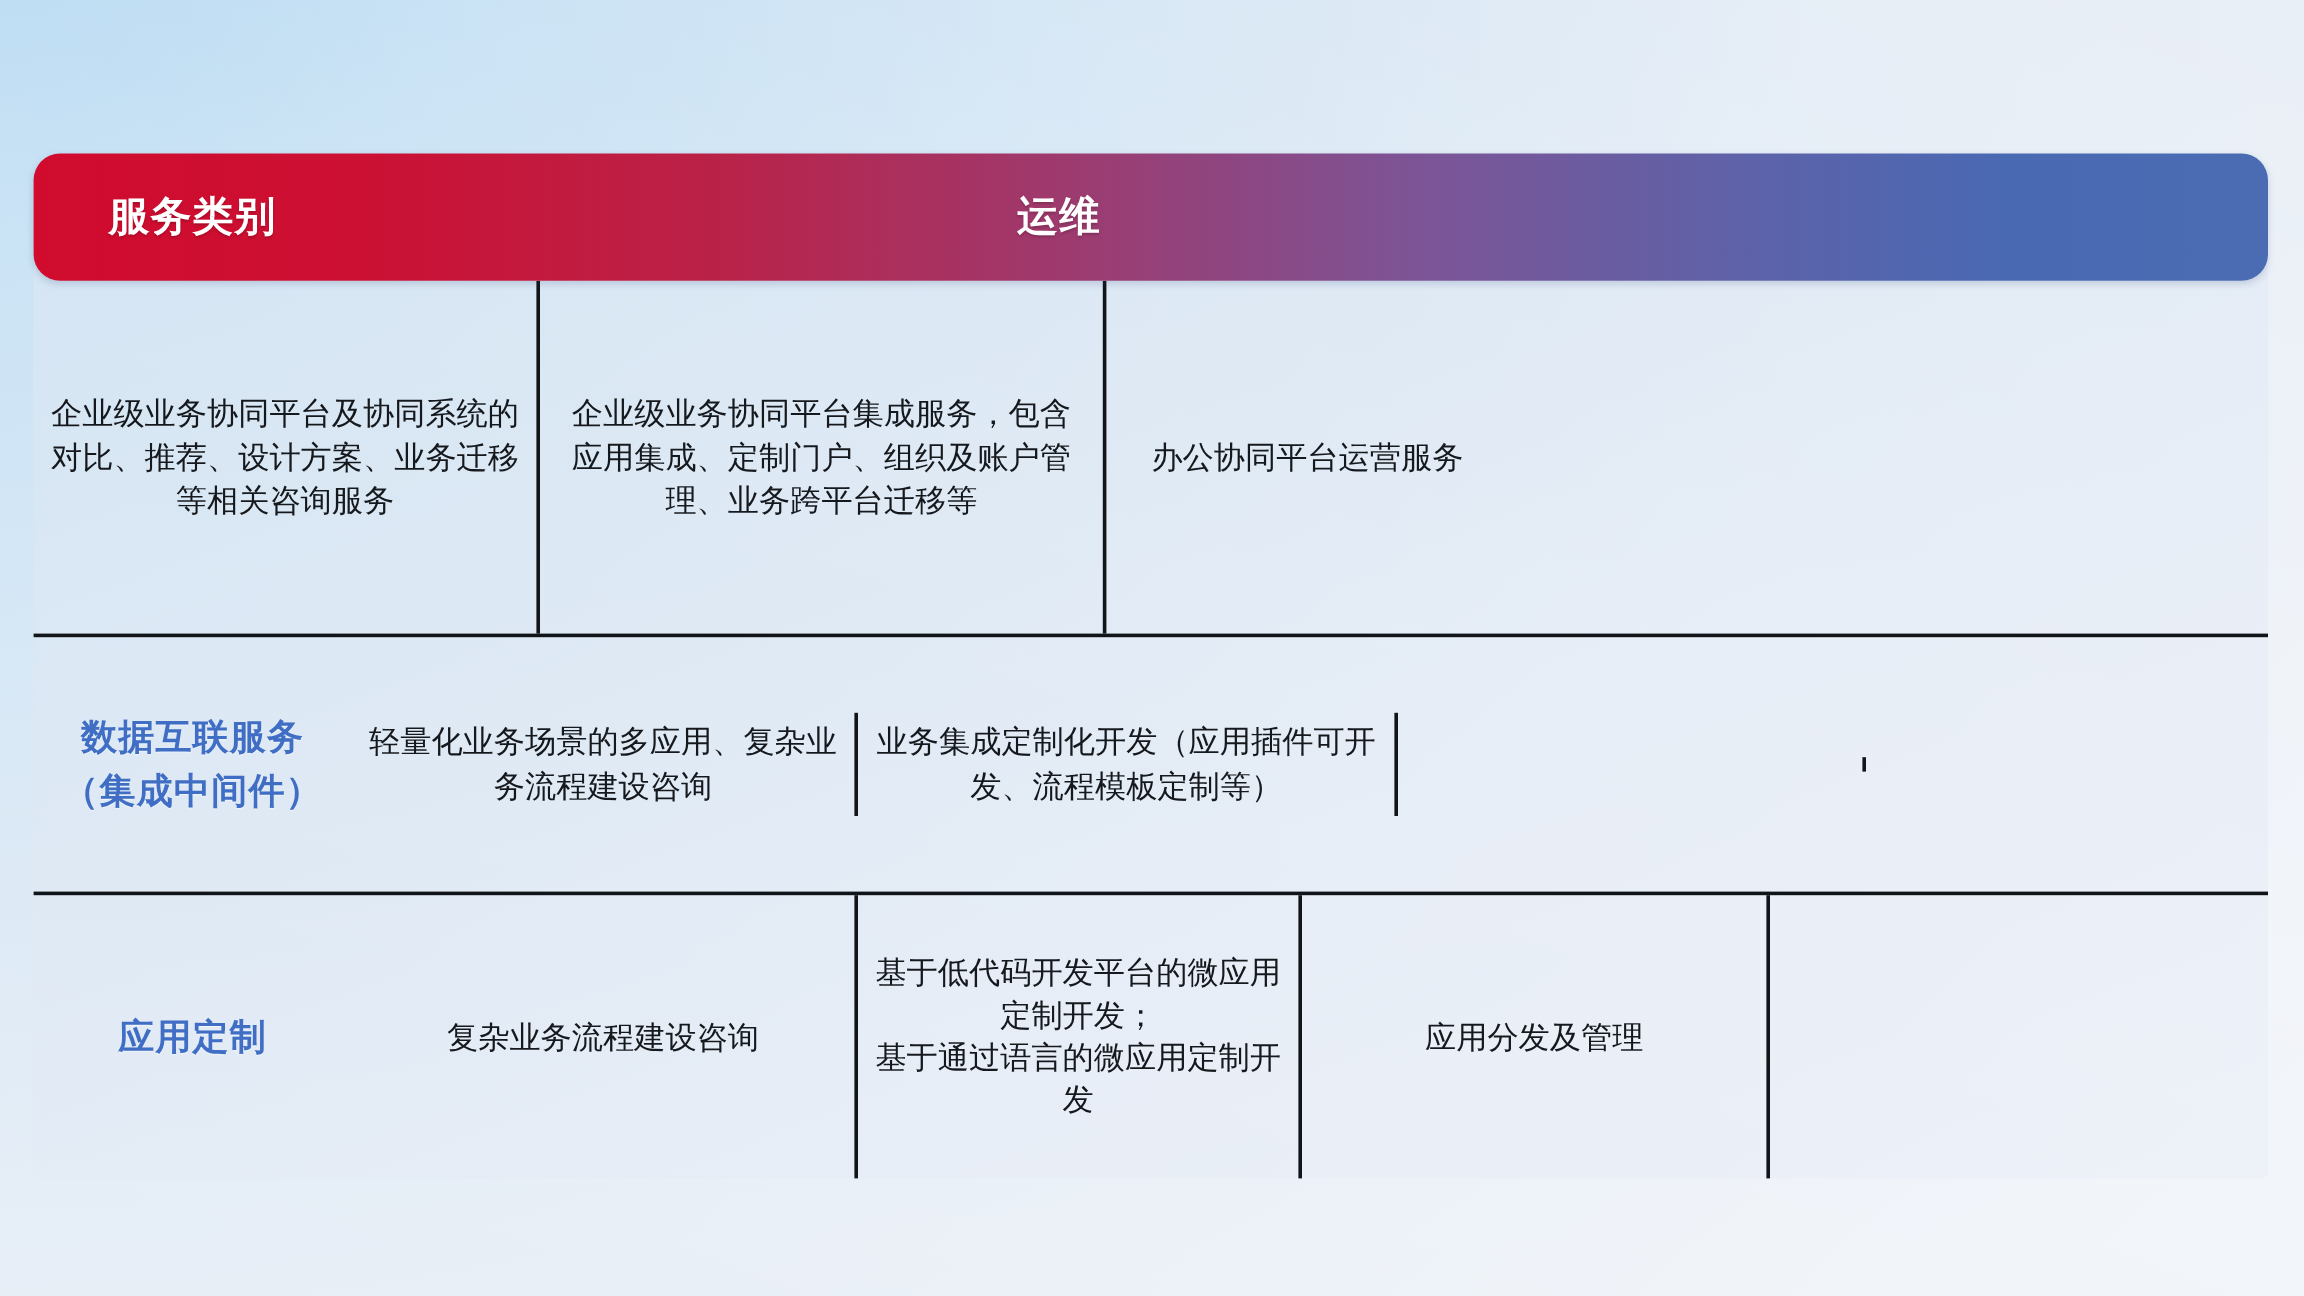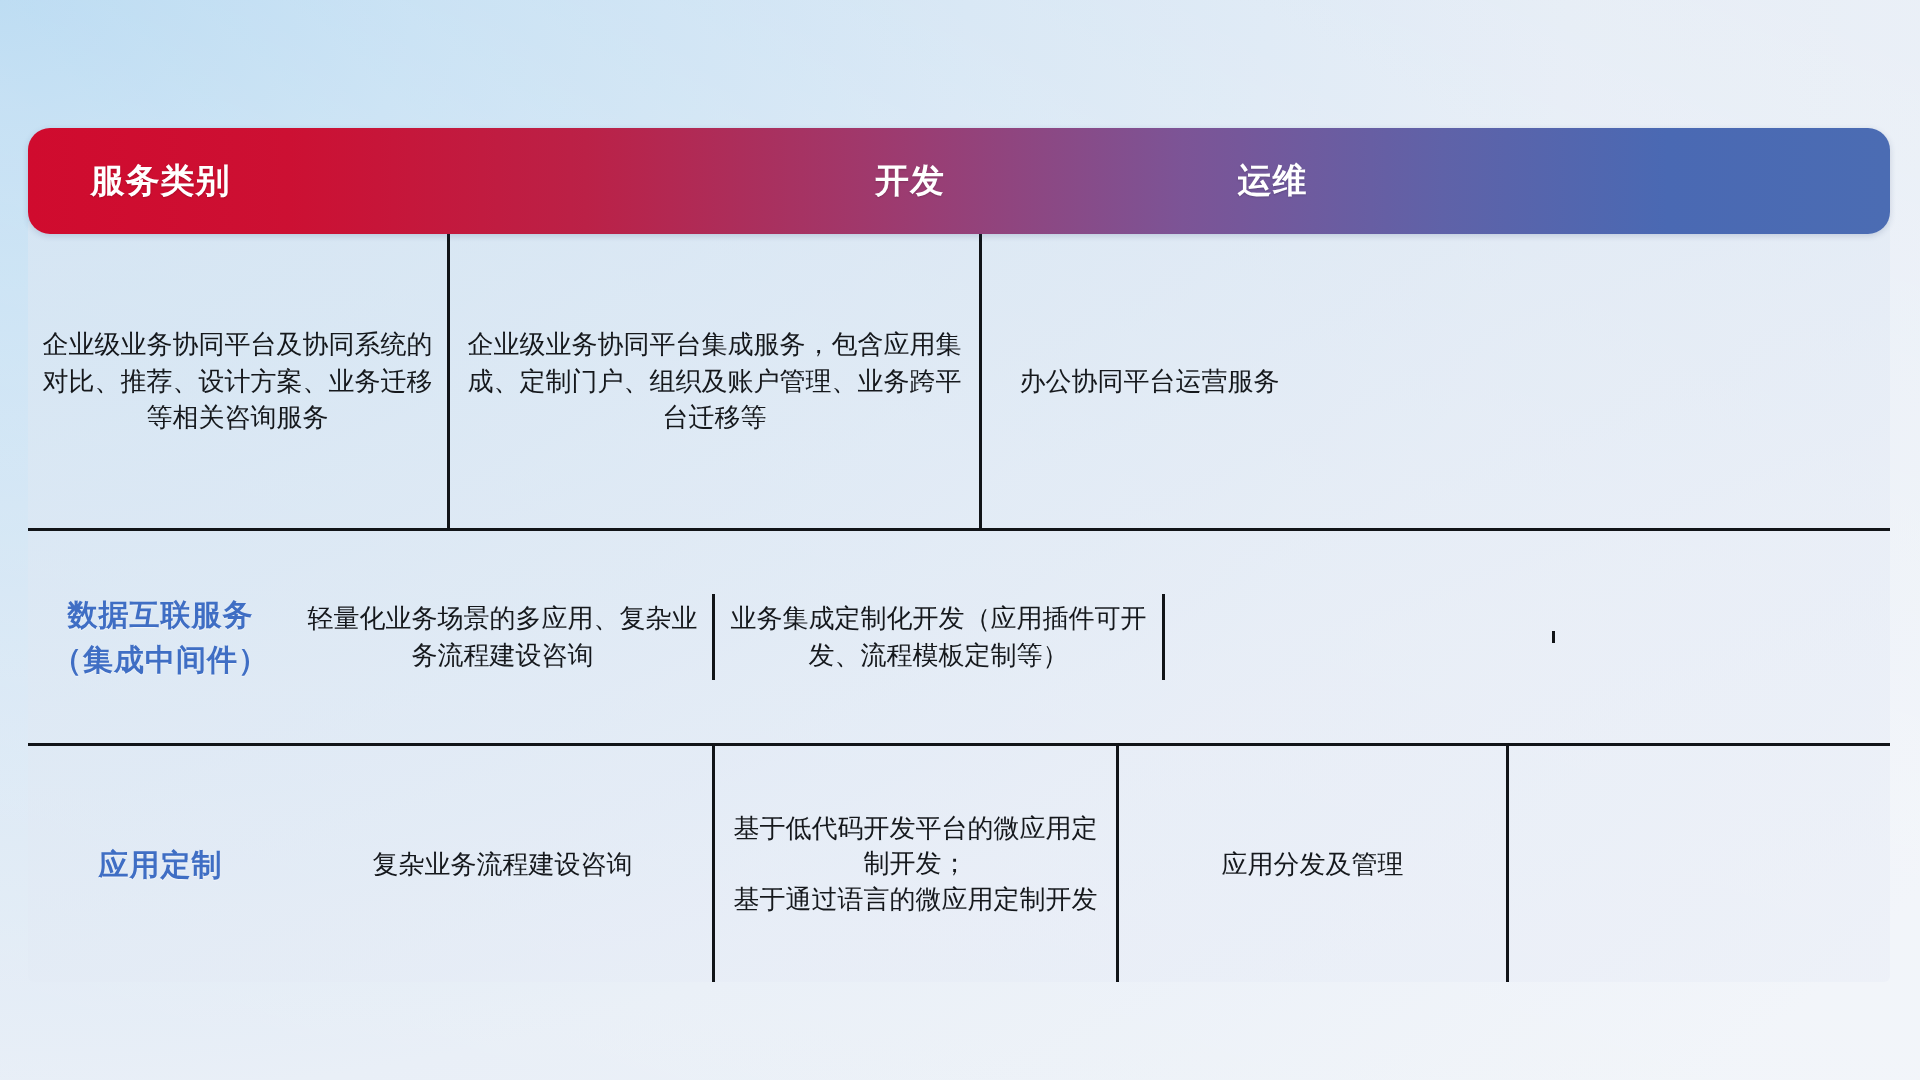--- a/index.html
+++ b/index.html
@@ -134,45 +134,44 @@
 </head>
 <body>
 
 <div id="slide">
 
   <div class="table-wrap">
 
     <div class="thead">
       <div class="th col-a" style="width:265px">服务类别</div>
       <div class="th col-b" style="width:422px"></div>
-      <div class="th col-d">开发</div>
       <div class="th" style="width:335px">运维</div>
     </div>
 
     <div class="tbody">
 
       <div class="row r1">
         <div class="cell body-cell vline" style="width:422px">企业级业务协同平台及协同系统的对比、推荐、设计方案、业务迁移等相关咨询服务</div>
-        <div class="cell body-cell vline" style="width:532px">企业级业务协同平台集成服务，包含应用集成、定制门户、组织及账户管理、业务跨平台迁移等</div>
+        <div class="cell body-cell vline" style="width:472px">企业级业务协同平台集成服务，包含应用集成、定制门户、组织及账户管理、业务跨平台迁移等</div>
         <div class="cell body-cell" style="width:335px">办公协同平台运营服务</div>
       </div>
 
       <div class="row r2">
         <div class="cell label-cell nowrap-lines" style="width:265px">数据互联服务
 （集成中间件）</div>
         <div class="cell body-cell vline" style="width:422px">轻量化业务场景的多应用、复杂业务流程建设咨询</div>
         <div class="cell body-cell vline" style="width:450px">业务集成定制化开发（应用插件可开发、流程模板定制等）</div>
         <div class="cell body-cell vline" style="width:390px"></div>
         <div class="cell body-cell" style="width:335px"></div>
       </div>
 
       <div class="row r3">
         <div class="cell label-cell nowrap-lines" style="width:265px">应用定制</div>
         <div class="cell body-cell vline" style="width:422px">复杂业务流程建设咨询</div>
-        <div class="cell body-cell nowrap-lines tight vline" style="width:404px">基于低代码开发平台的微应用定制开发；
+        <div class="cell body-cell nowrap-lines tight vline" style="width:370px">基于低代码开发平台的微应用定制开发；
 基于通过语言的微应用定制开发</div>
         <div class="cell body-cell vline" style="width:390px">应用分发及管理</div>
         <div class="cell body-cell" style="width:335px"></div>
       </div>
 
     </div>
   </div>
 </div>
 
 </body></html>

